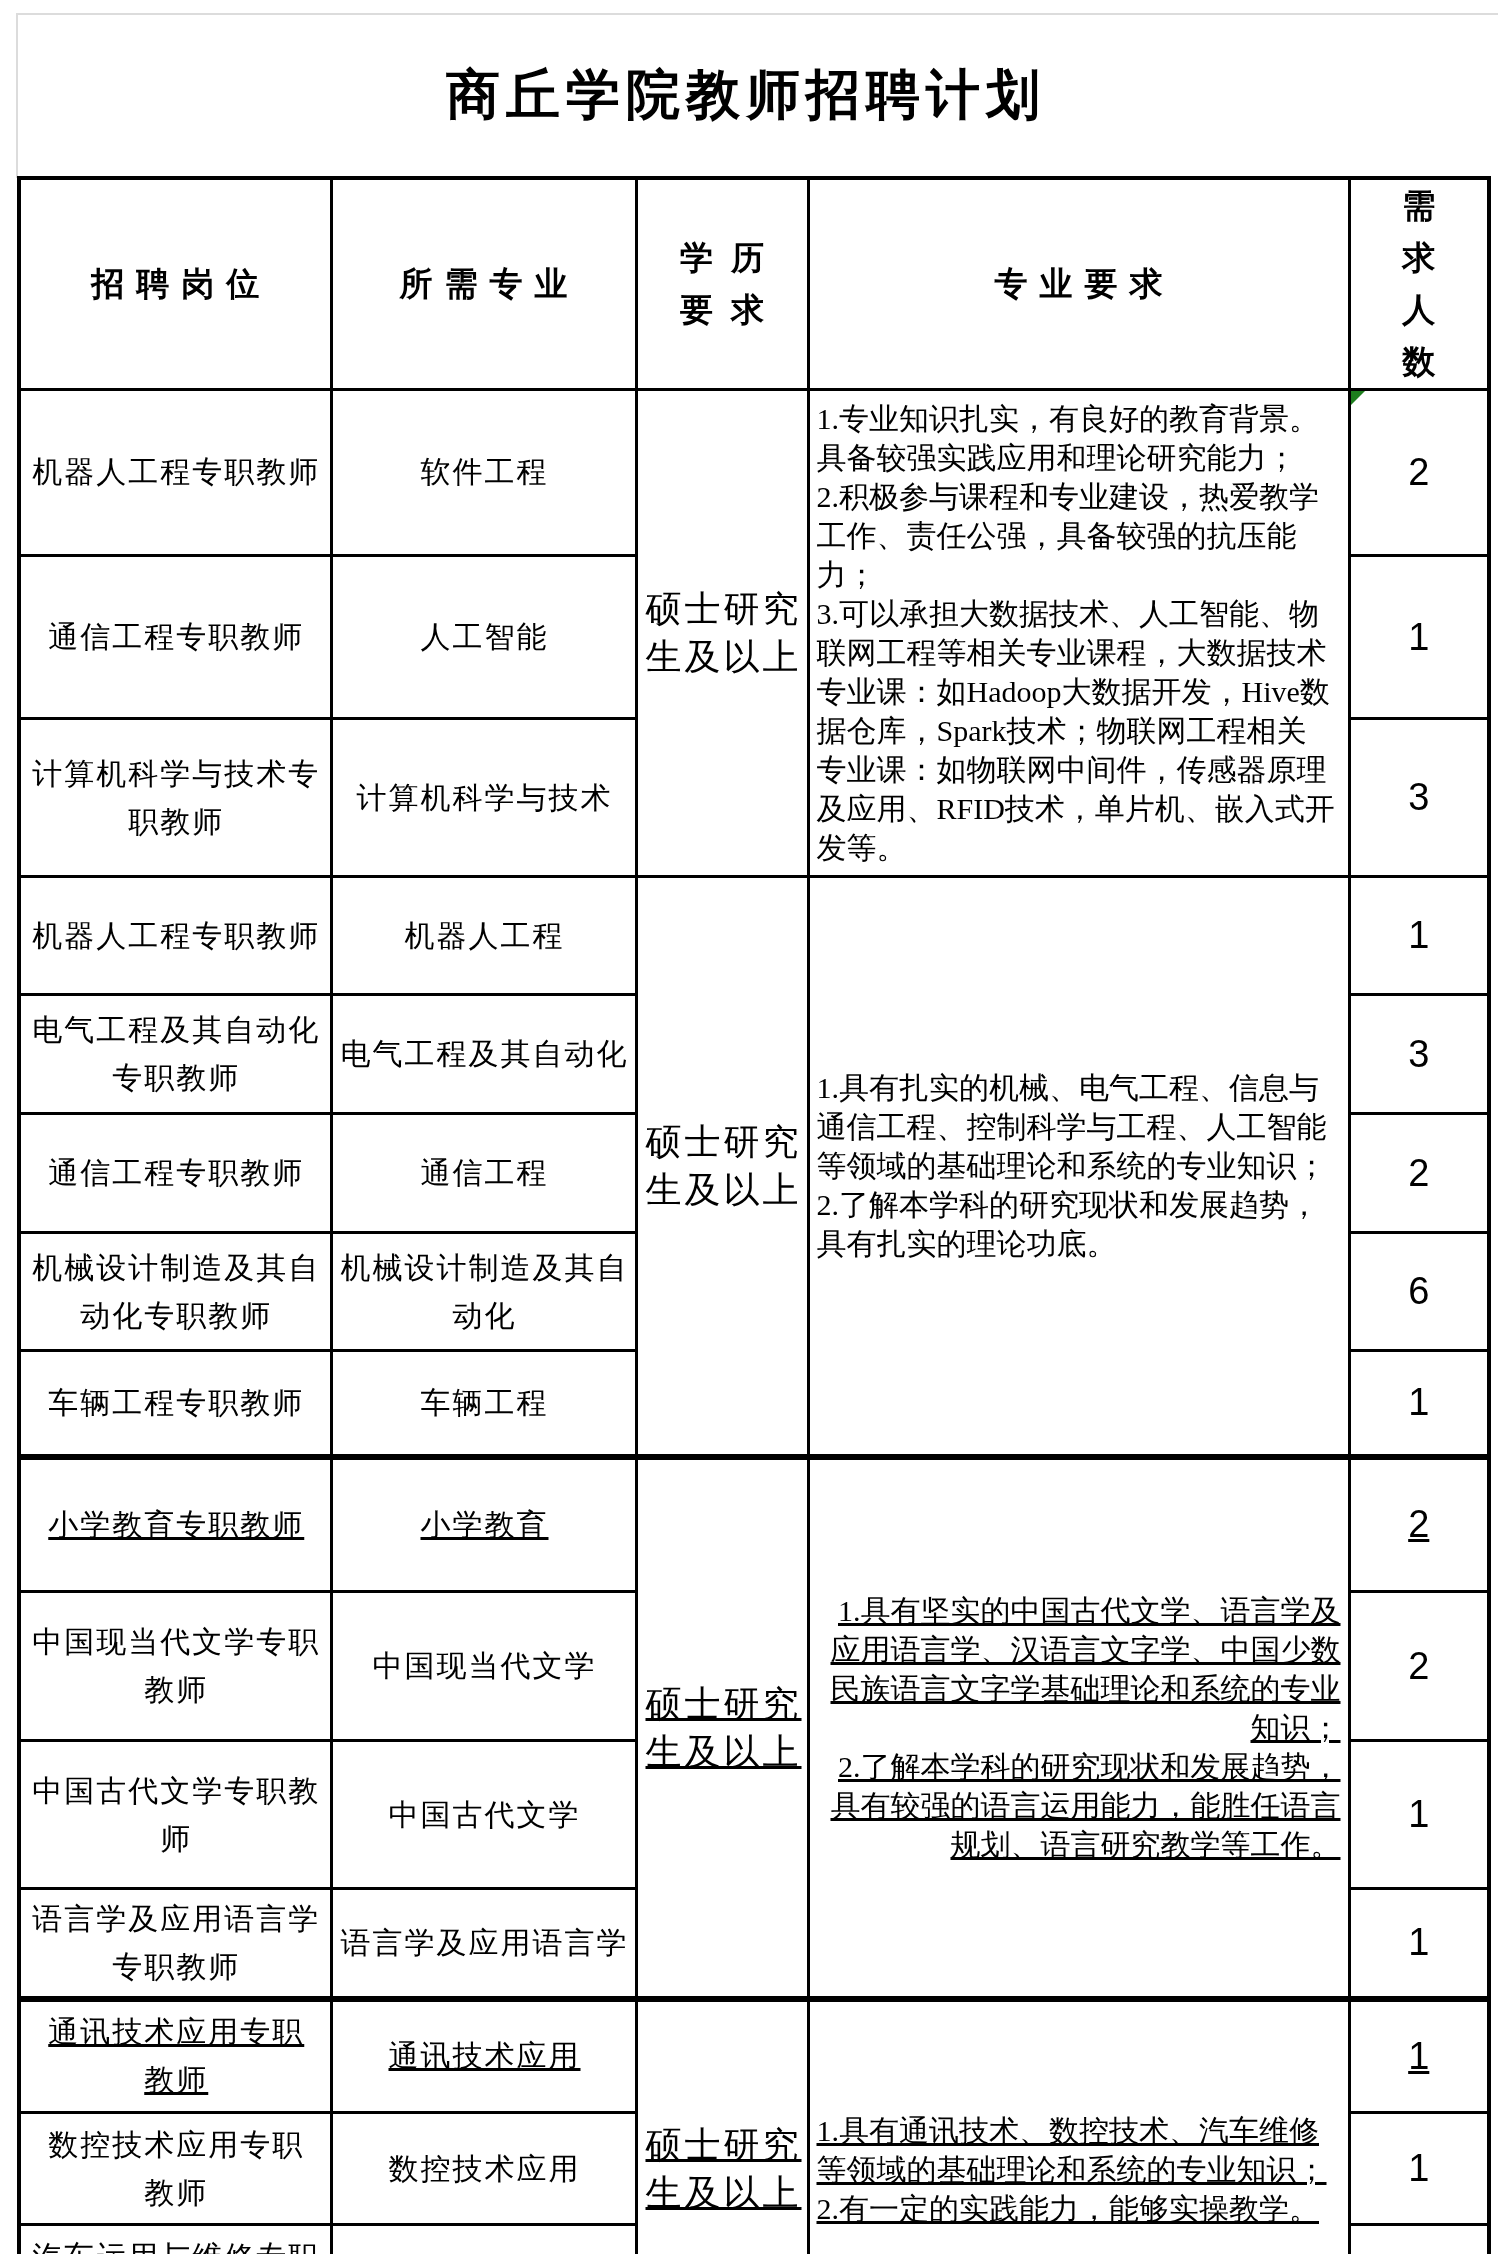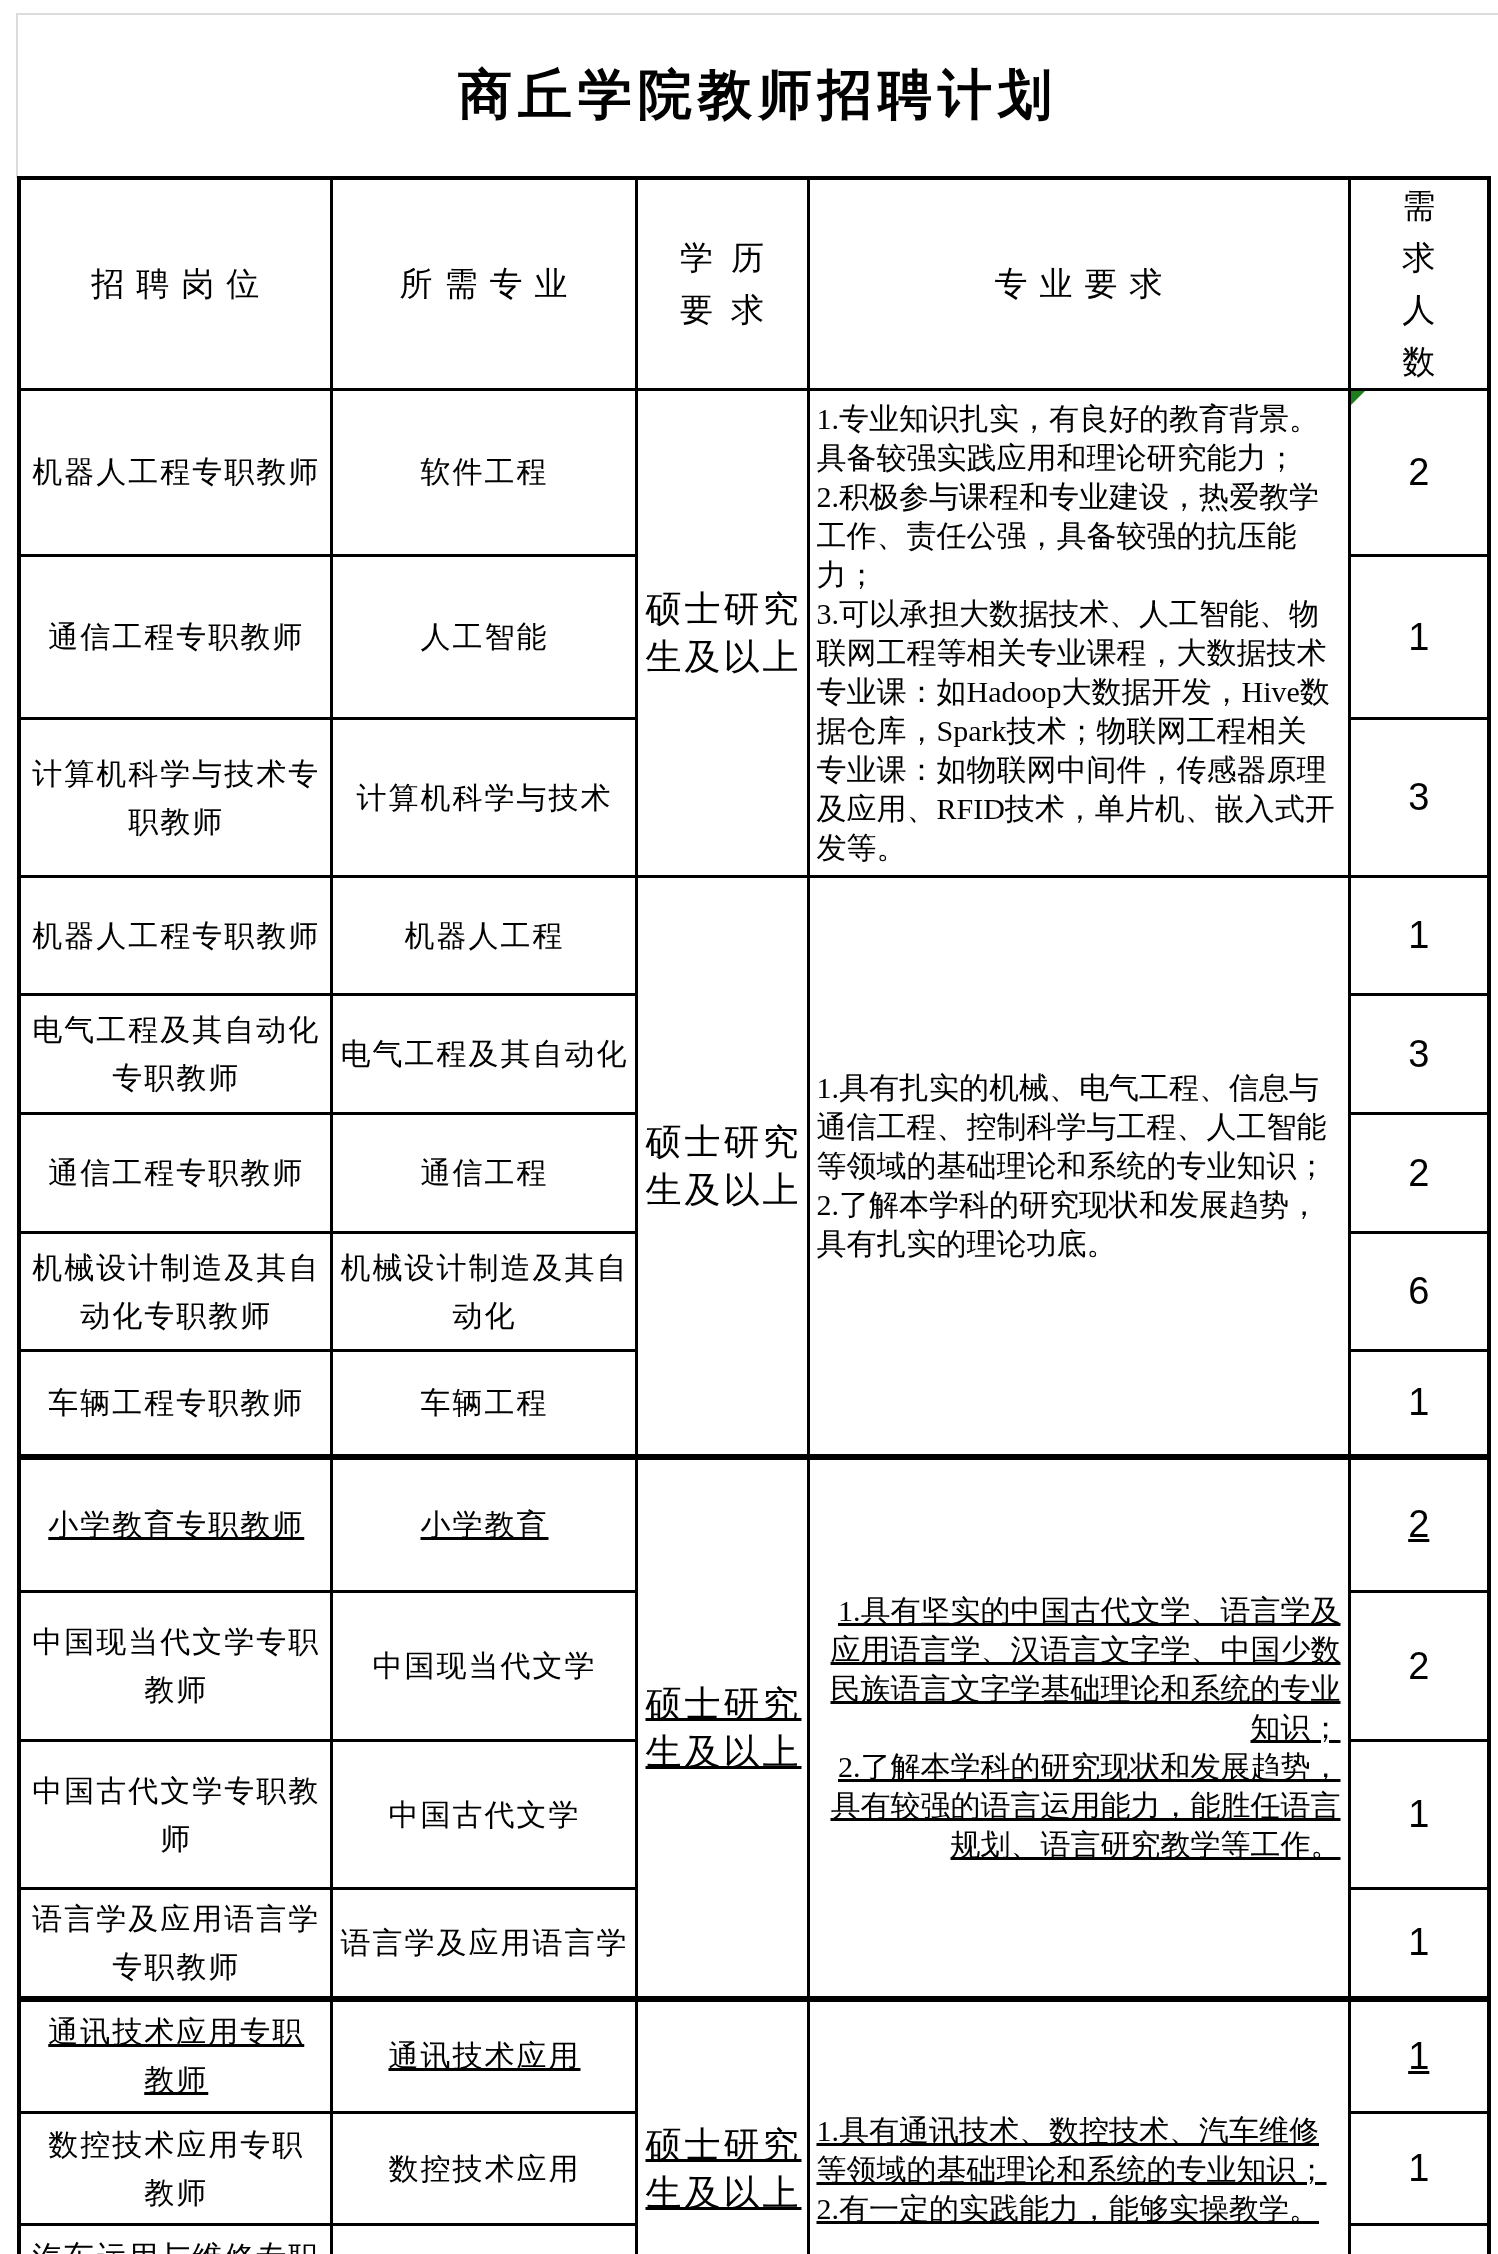--- a/index.html
+++ b/index.html
@@ -8,40 +8,40 @@
     background:#ffffff;
     font-family:"Liberation Serif", serif;
     color:#000;
     position:relative;
     overflow:hidden;
   }
   .edge-top { position:absolute; left:16px; top:13px; width:1482px; height:2px; background:#dcdcdc; }
   .edge-left { position:absolute; left:16px; top:13px; width:2px; height:165px; background:#dcdcdc; }
 
   .title {
-    position:absolute; left:20px; top:14px; width:1470px; height:162px;
+    position:absolute; left:8px; top:14px; width:1470px; height:162px;
     display:flex; align-items:center; justify-content:center;
     font-size:54px; font-weight:bold; letter-spacing:6px; padding-left:6px;
     box-sizing:border-box;
   }
 
   table.plan {
     position:absolute; left:17px; top:176px;
     border-collapse:collapse; table-layout:fixed;
     border:4px solid #000;
   }
   .plan th, .plan td {
     border:3px solid #000;
     vertical-align:middle;
     text-align:center;
     padding:0;
     overflow:hidden;
   }
   .plan th {
-    font-weight:normal;
+    font-weight:bold;
     font-size:33px;
     line-height:52px;
     letter-spacing:12px;
     padding-left:12px;
     white-space:pre-line;
   }
   .plan th.th-edu { letter-spacing:18px; padding-left:18px; }
   .plan th.th-cnt { letter-spacing:24px; padding-left:24px; }
 
   td.pos, td.maj {

